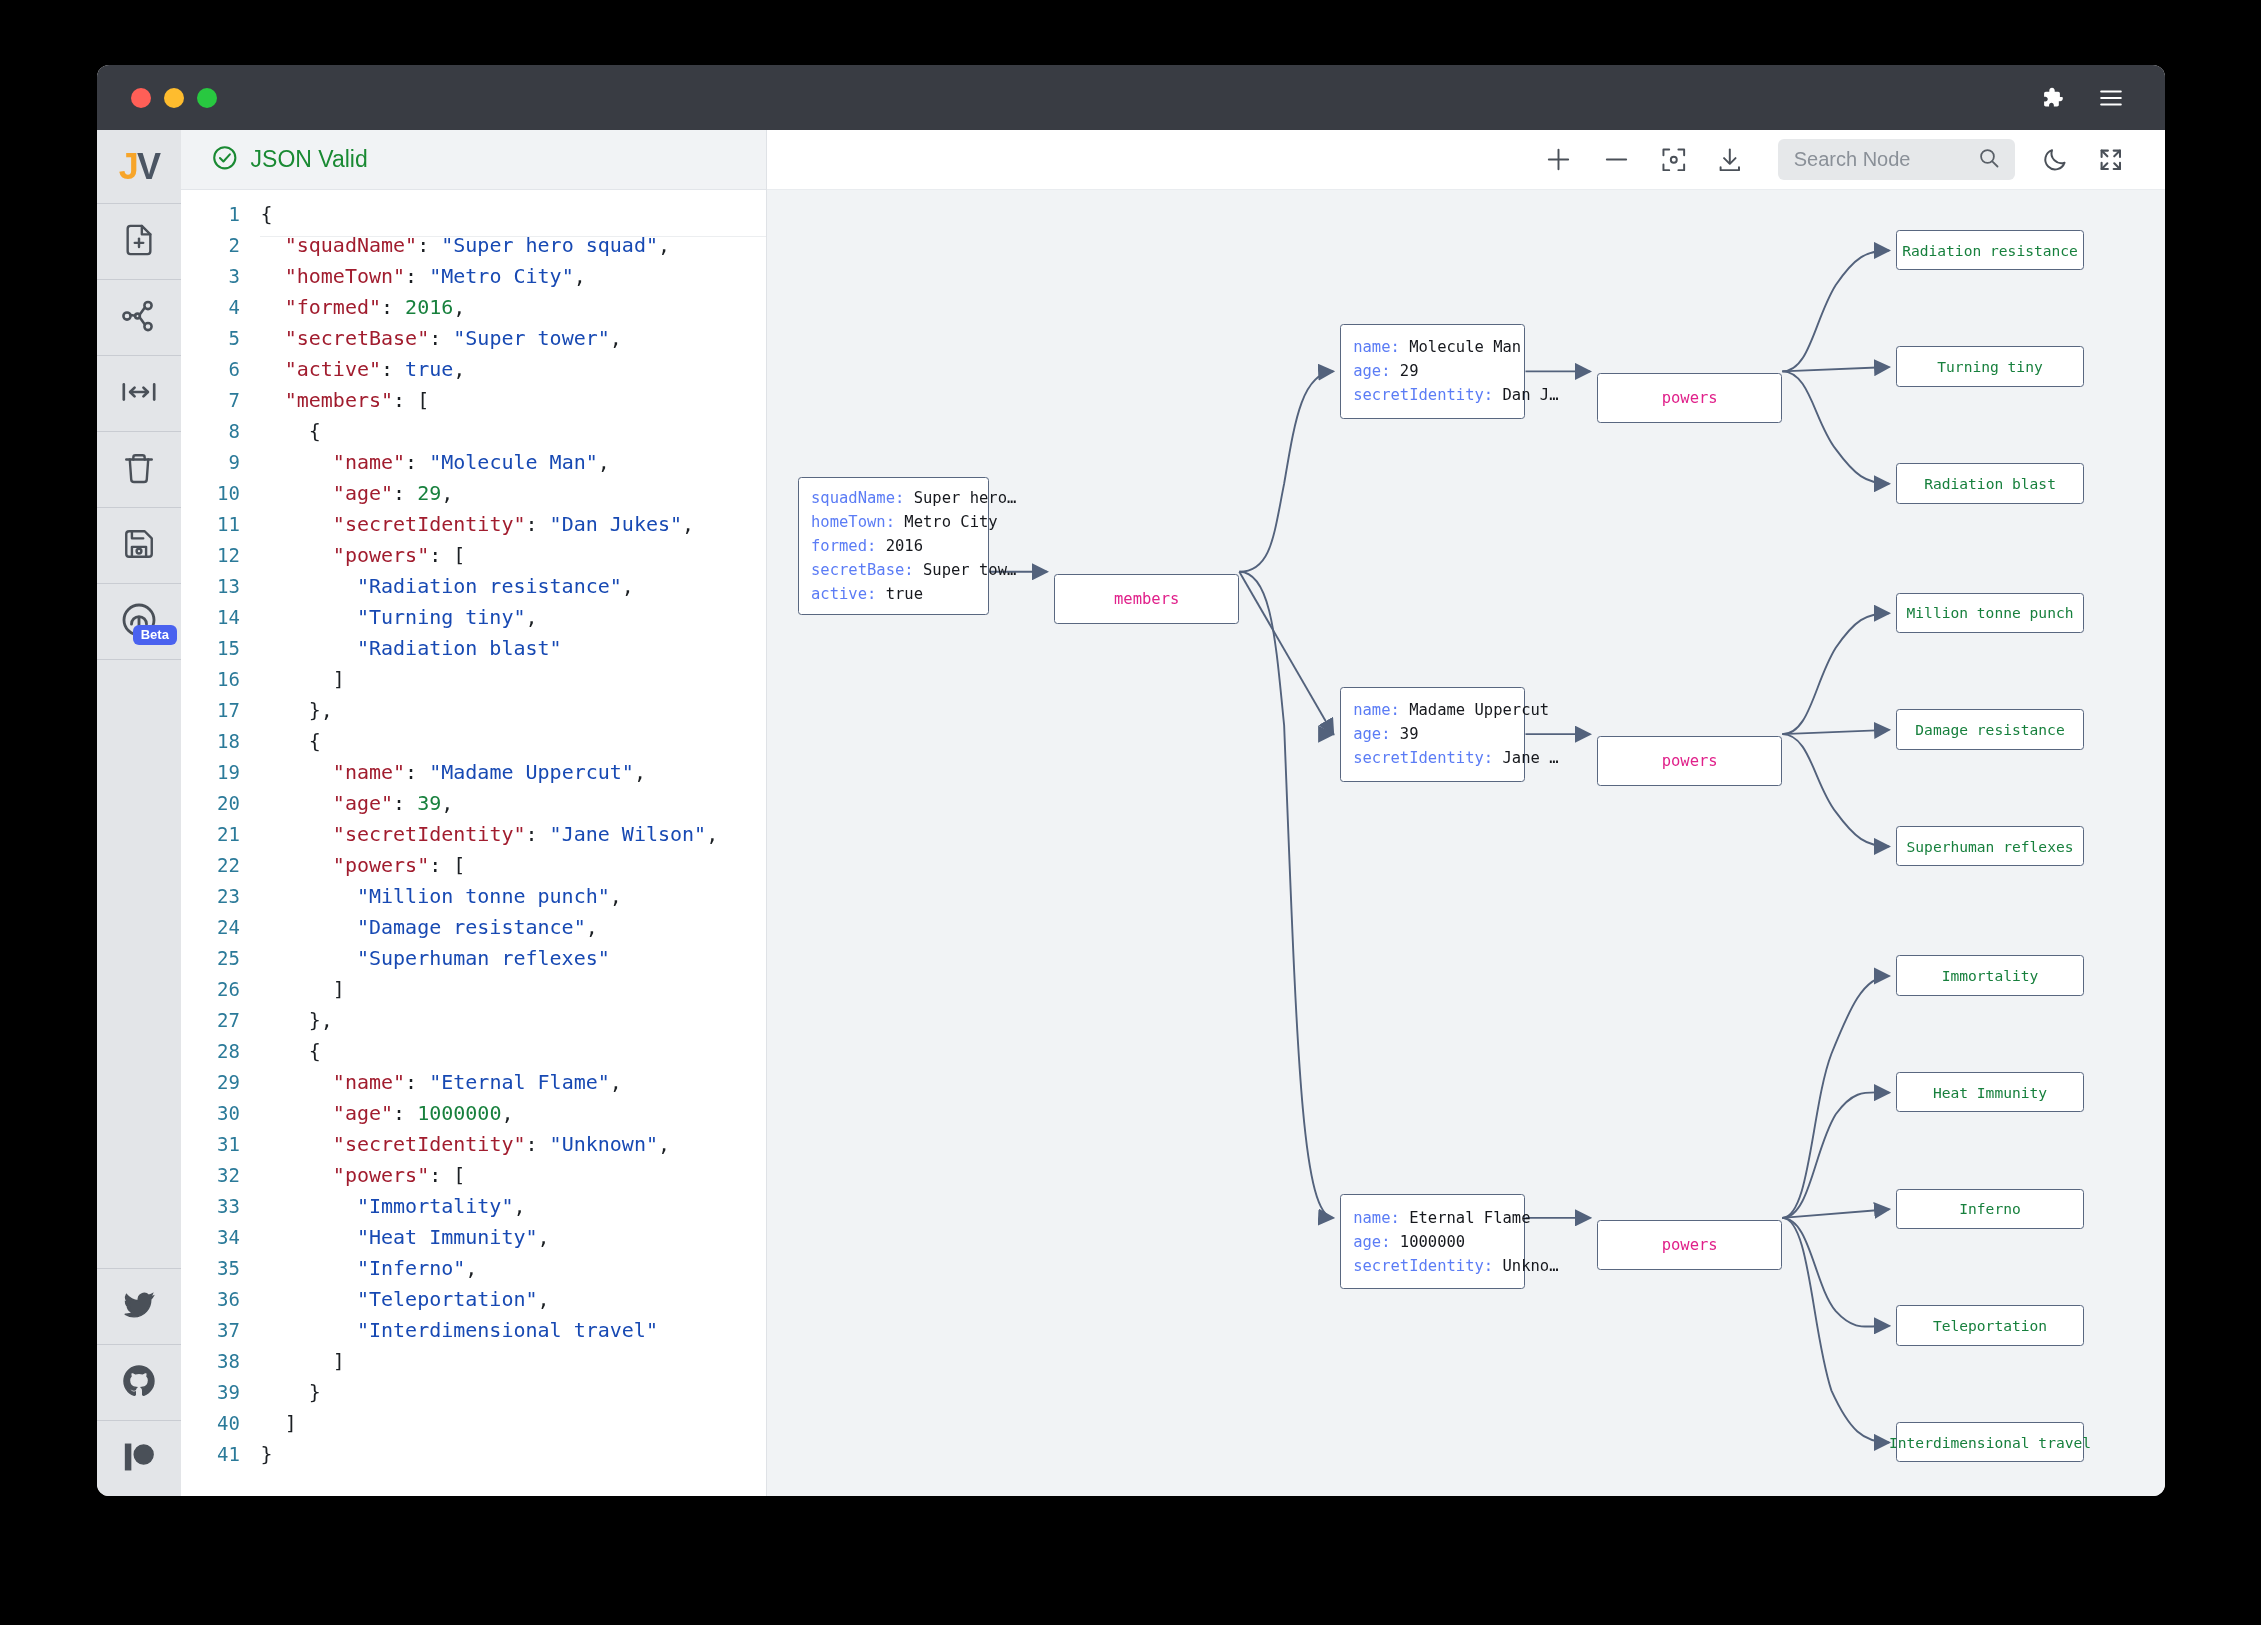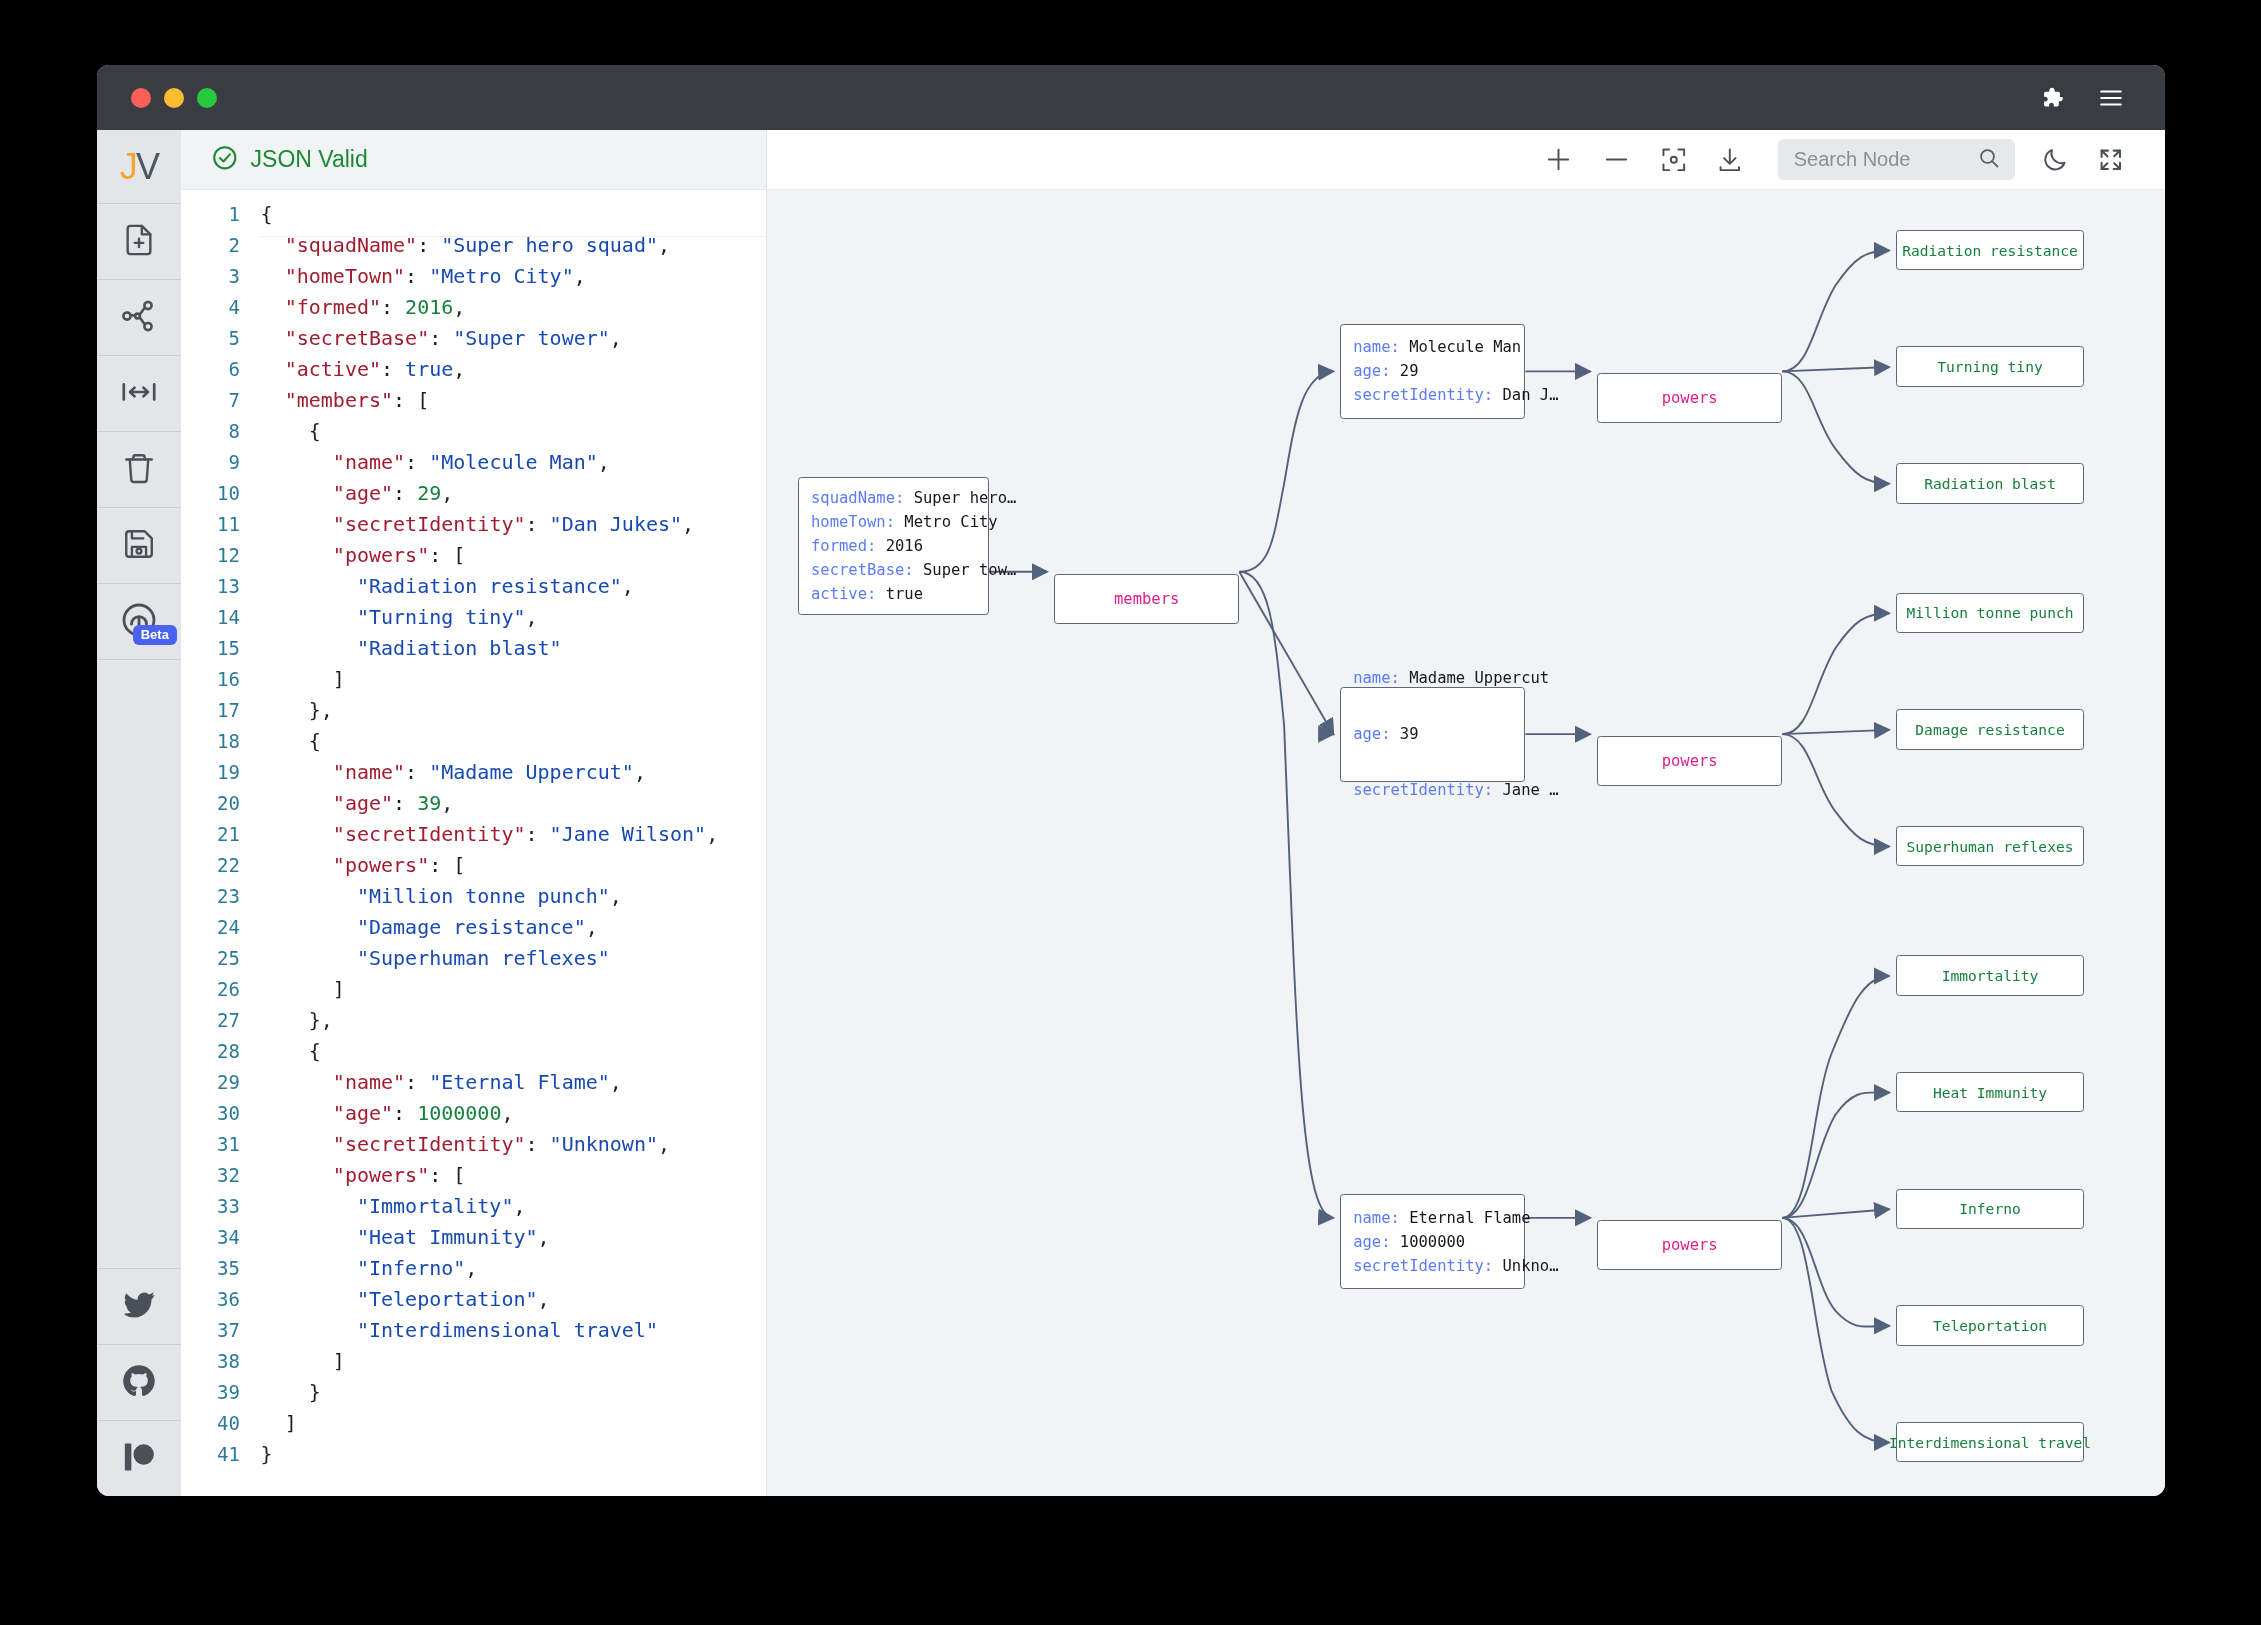--- a/index.html
+++ b/index.html
@@ -50,21 +50,21 @@
     display: flex; flex-direction: column; align-items: center;
     flex: 0 0 84px;
   }
   .rail-item {
     width: 84px; height: 76px;
     display: flex; align-items: center; justify-content: center;
     position: relative;
     border-bottom: 0.9px solid #c9ccd2;
   }
   .rail-item.logo { height: 74px; }
-  .rail-logo { font-size: 36px; font-weight: 400; letter-spacing: -1.7px; line-height: 1; }
+  .rail-logo { font-size: 36px; font-weight: 700; letter-spacing: -1.7px; line-height: 1; }
   .rail-logo .j { color: #f7a52a; }
   .rail-logo .v { color: #4b5563; }
   .rail-spacer { flex: 1 1 auto; }
   .rail-item svg { stroke: #4a5058; }
   .beta-badge {
     position: absolute; right: 4.3px; bottom: 13.8px;
     background: #4a62ef; color: #fff;
     font-size: 13px; font-weight: 700;
     padding: 2.6px 7.8px; border-radius: 6px; line-height: 1.15;
   }
@@ -458,21 +458,21 @@
               <div class="row"><span class="key">active:</span><span> true</span></div>
             </div>
             <div class="node label" style="left: 20.5302%; top: 27.3148%; width: 13.2552%; height: 3.83598%;">
               <span>members</span>
             </div>
             <div class="node obj" style="left: 40.9988%; top: 10.2513%; width: 13.2552%; height: 7.27513%;">
               <div class="row"><span class="key">name:</span><span> Molecule Man</span></div>
               <div class="row"><span class="key">age:</span><span> 29</span></div>
               <div class="row"><span class="key">secretIdentity:</span><span> Dan J…</span></div>
             </div>
-            <div class="node obj" style="left: 40.9988%; top: 38.0291%; width: 13.2552%; height: 7.27513%; gap: 32px;">
+            <div class="node obj" style="left: 40.9988%; top: 38.0291%; width: 13.2552%; height: 7.27513%;">
               <div class="row"><span class="key">name:</span><span> Madame Uppercut</span></div>
               <div class="row"><span class="key">age:</span><span> 39</span></div>
               <div class="row"><span class="key">secretIdentity:</span><span> Jane …</span></div>
             </div>
             <div class="node obj" style="left: 40.9988%; top: 75.0661%; width: 13.2552%; height: 7.27513%; margin-top: 24px;">
               <div class="row"><span class="key">name:</span><span> Eternal Flame</span></div>
               <div class="row"><span class="key">age:</span><span> 1000000</span></div>
               <div class="row"><span class="key">secretIdentity:</span><span> Unkno…</span></div>
             </div>
             <div class="node label" style="left: 59.3711%; top: 11.9709%; width: 13.2552%; height: 3.83598%;">

